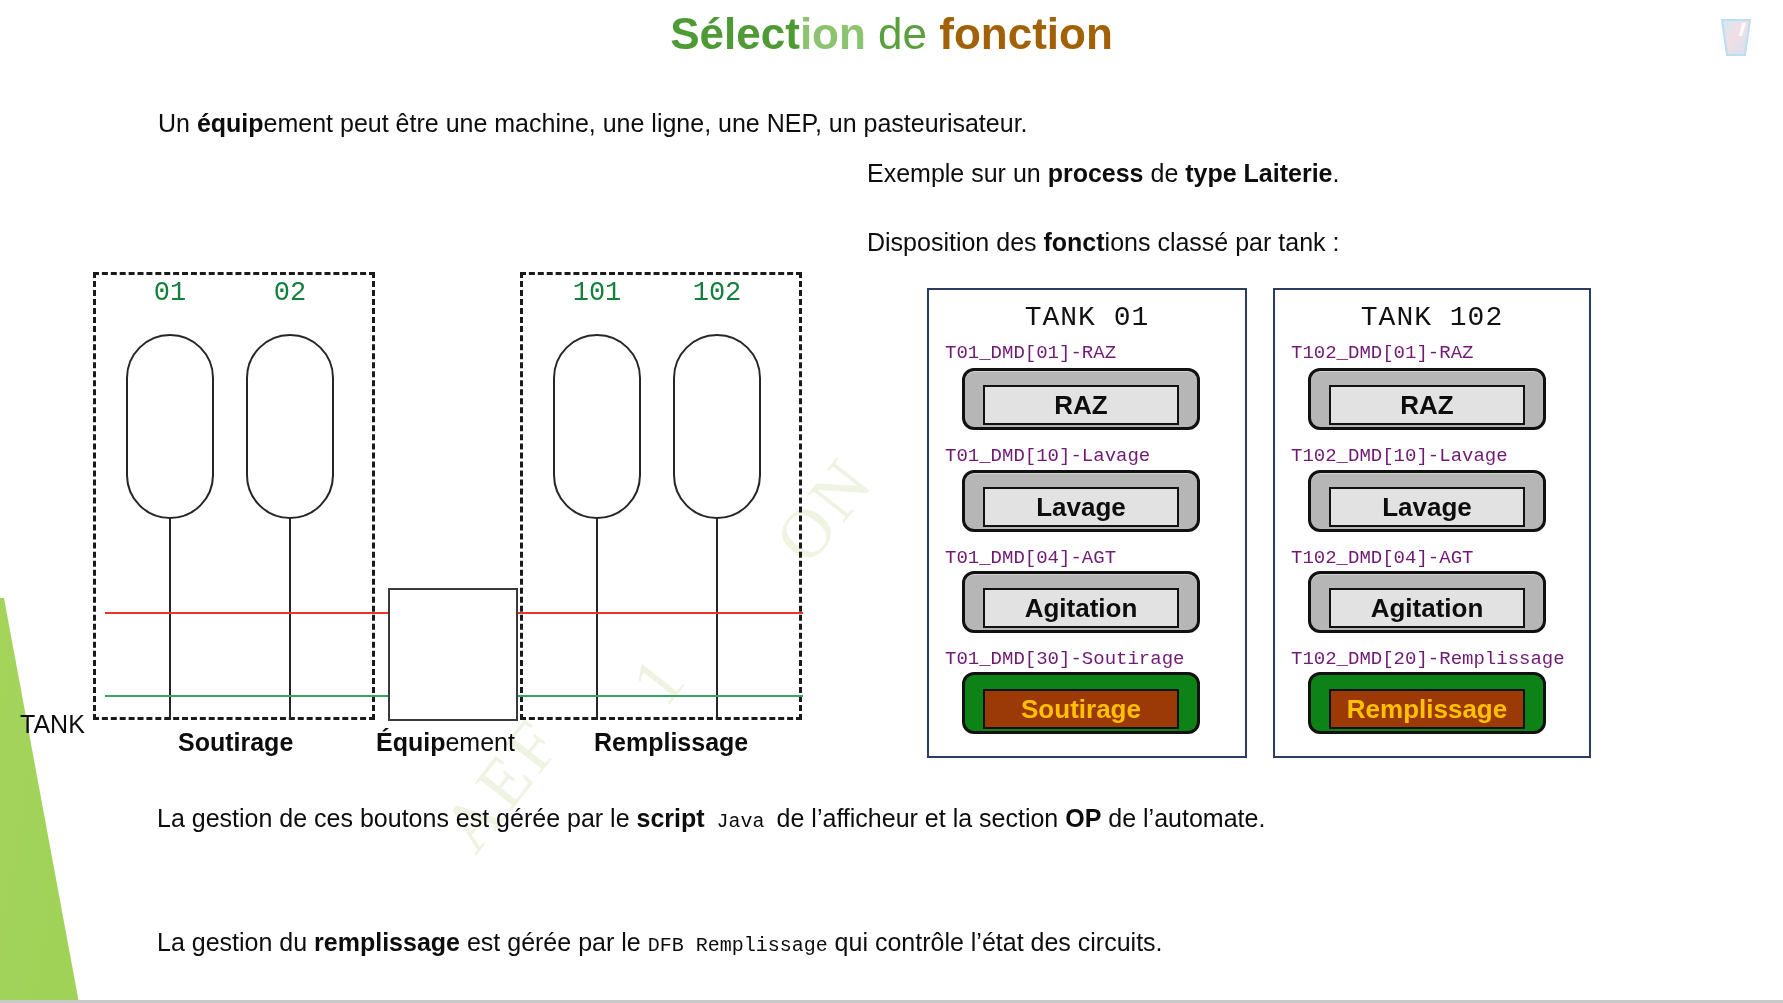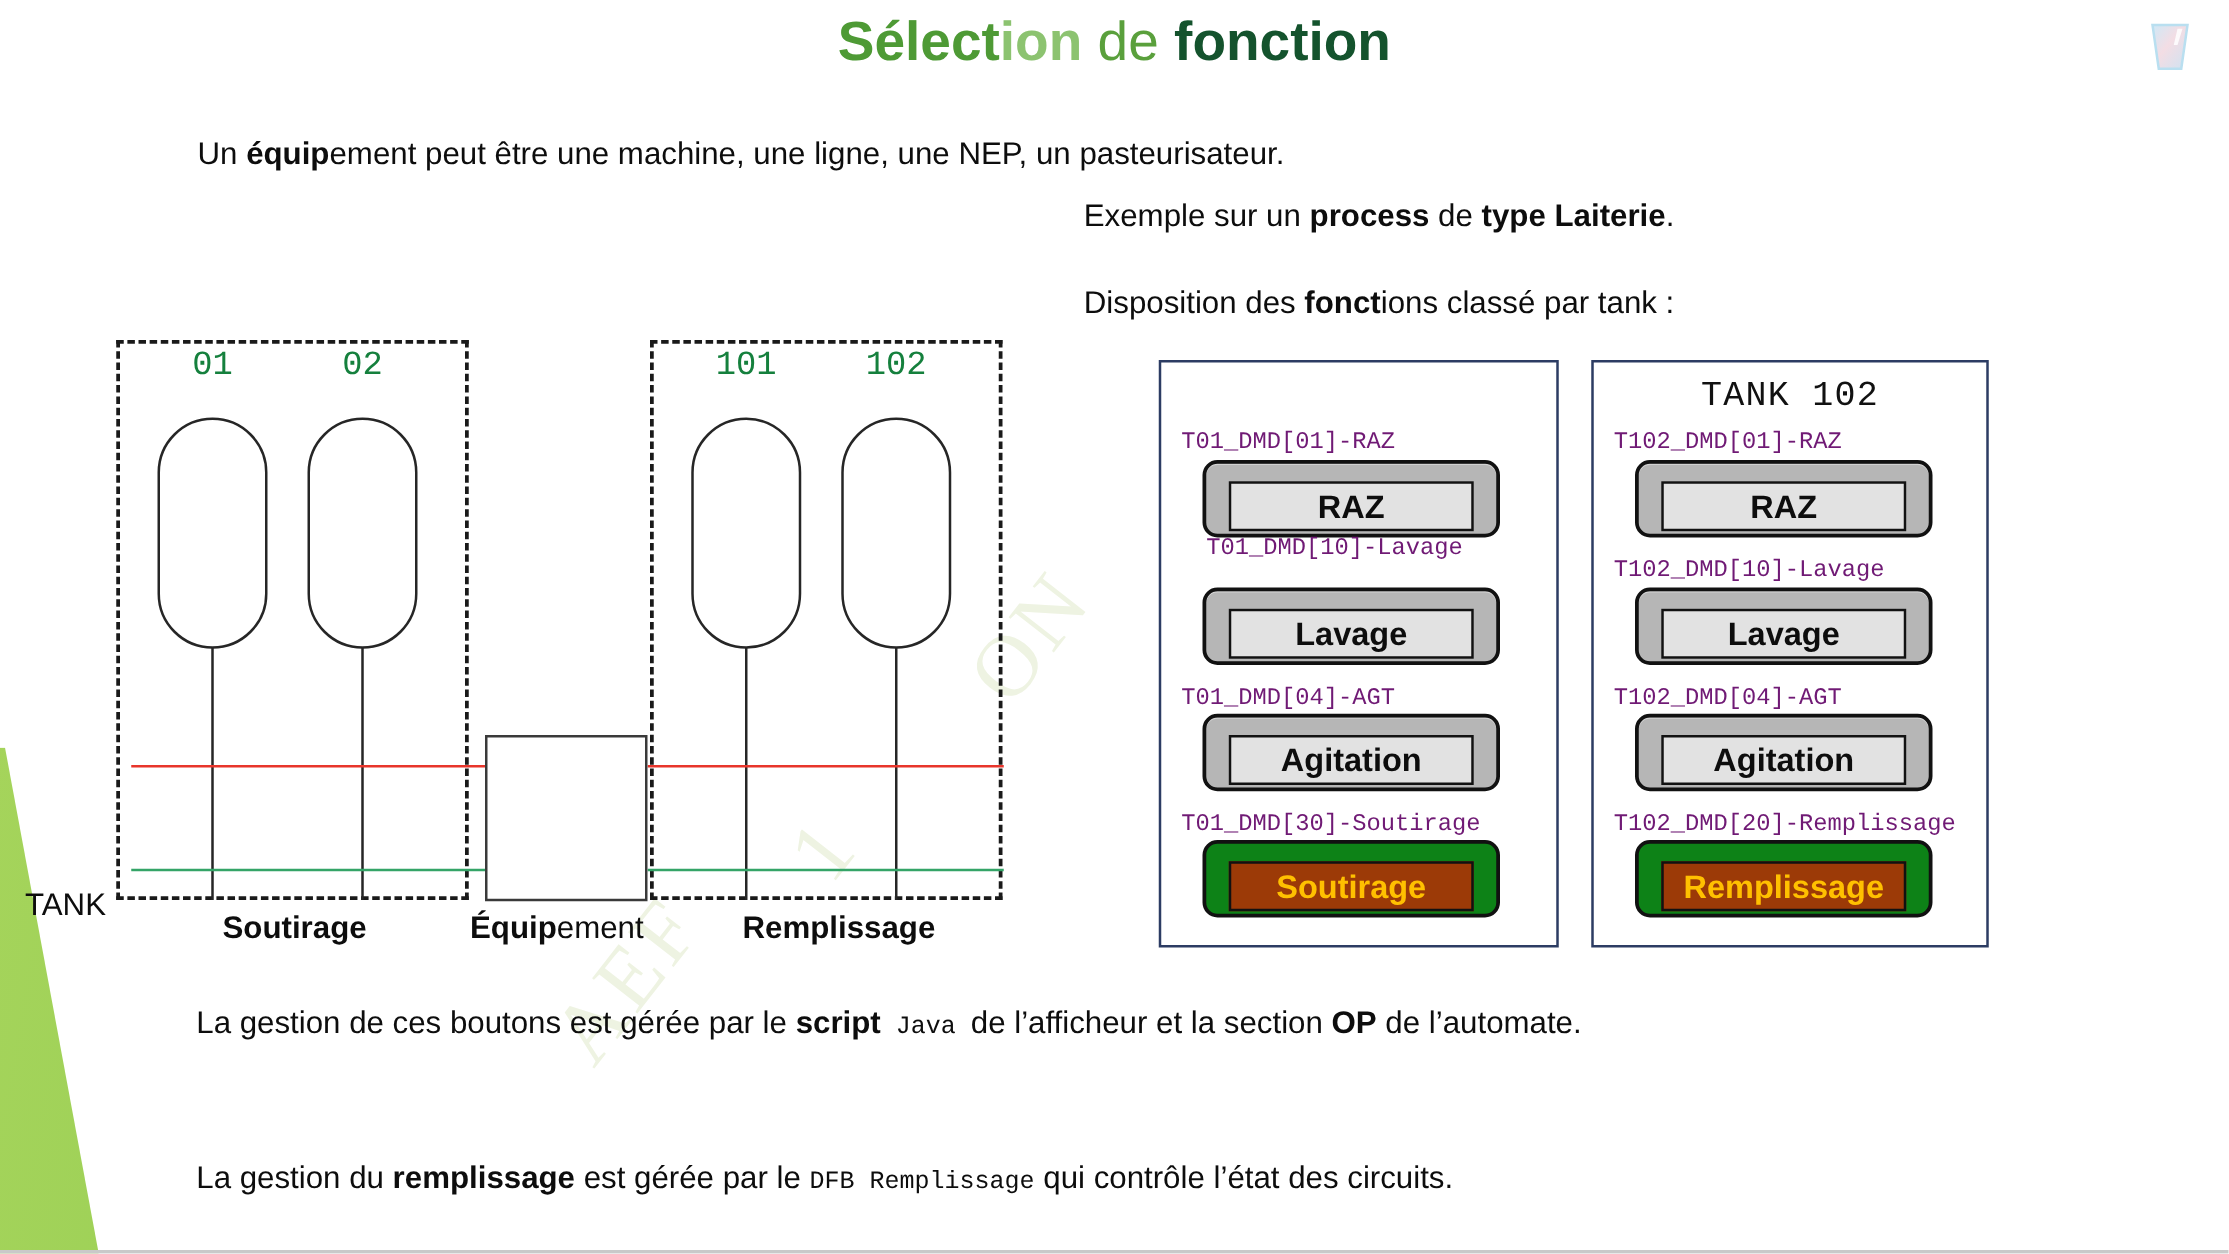--- a/index.html
+++ b/index.html
@@ -56,21 +56,21 @@
     left: 0; right: 0; top: 6px;
     text-align: center;
     font-size: 44px;
     line-height: 56px;
     font-weight: bold;
     letter-spacing: 0px;
   }
   .t-a { color: #4e9a35; }
   .t-b { color: #8cc370; }
   .t-c { color: #5aa03c; font-weight: normal; }
-  .t-d { color: #14532d; }
+  .t-d { color: #a16207; }
 
   
   .para {
     position: absolute;
     font-size: 25px;
     line-height: 32px;
     color: #0d0d0d;
     white-space: nowrap;
   }
   .para b { font-weight: bold; }
@@ -283,27 +283,28 @@
     </div>
     <div class="diagram-label" style="left:376px; top:478px;">
       <b>Équip</b><span>ement</span>
     </div>
     <div class="diagram-label" style="left:594px; top:478px;">
       <b>Remplissage</b>
     </div>
   </div>
 
   <div class="panel panel-t01">
+    <div class="panel-title">TANK 01</div>
 
     <div class="tag" style="top:52px;">T01_DMD[01]-RAZ</div>
     <div class="btn-outer grey" style="left:33px; top:78px;">
       <div class="btn-inner grey">RAZ</div>
     </div>
 
-    <div class="tag" style="top:137px;margin-left:20px;">T01_DMD[10]-Lavage</div>
+    <div class="tag" style="top:155px;">T01_DMD[10]-Lavage</div>
     <div class="btn-outer grey" style="left:33px; top:180px;">
       <div class="btn-inner grey">Lavage</div>
     </div>
 
     <div class="tag" style="top:257px;">T01_DMD[04]-AGT</div>
     <div class="btn-outer grey" style="left:33px; top:281px;">
       <div class="btn-inner grey">Agitation</div>
     </div>
 
     <div class="tag" style="top:358px;">T01_DMD[30]-Soutirage</div>

